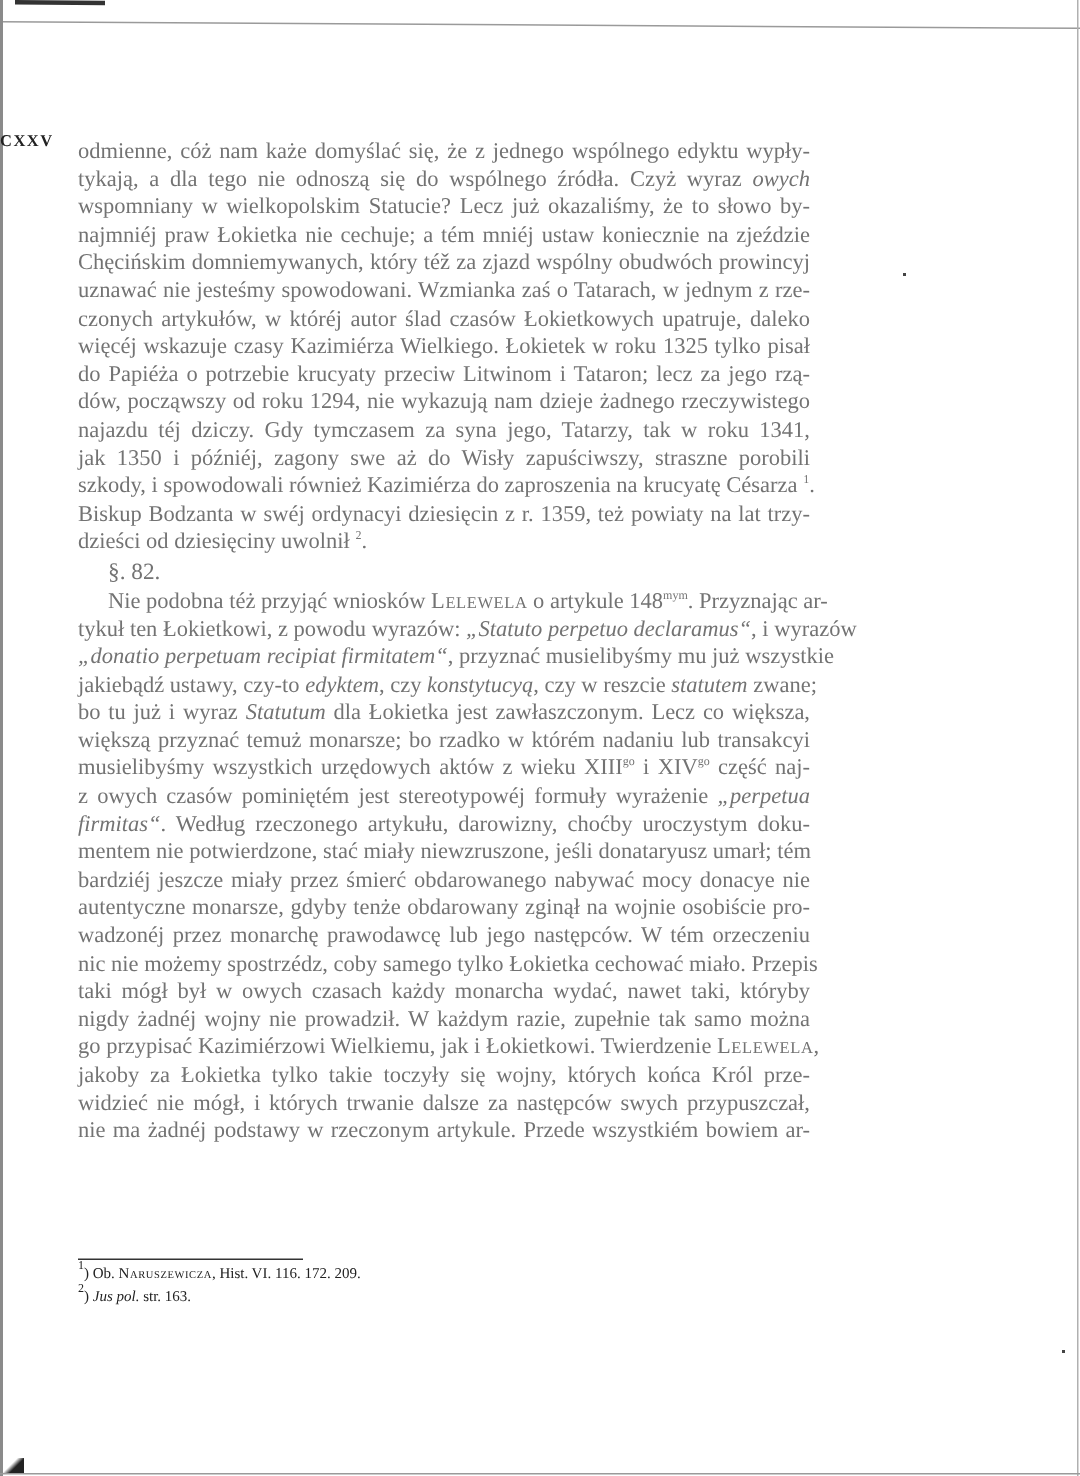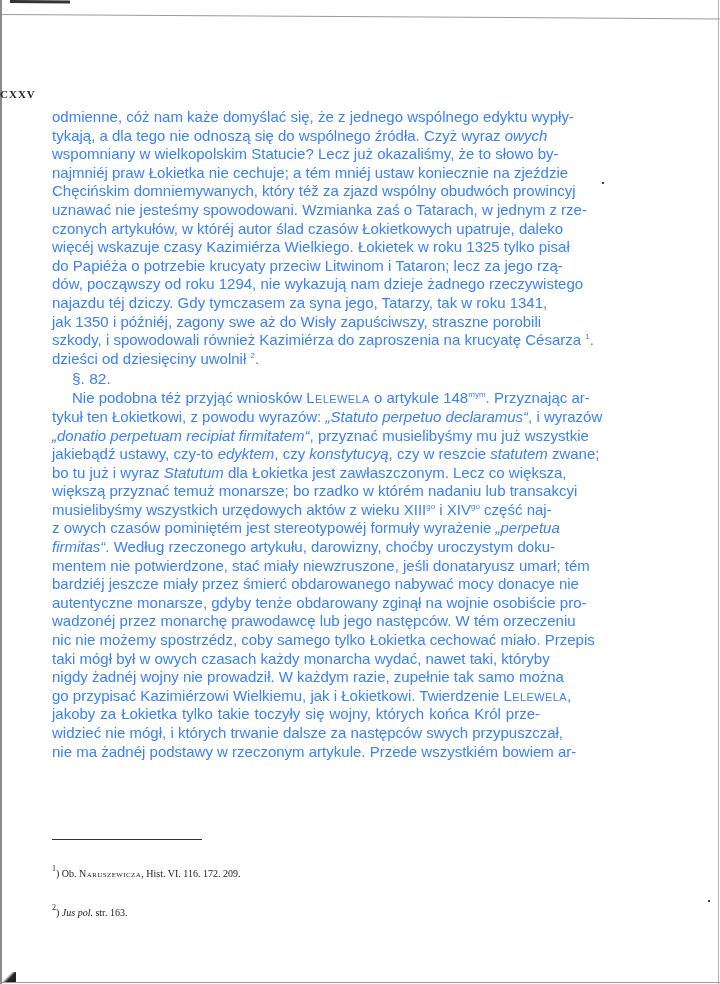--- a/index.html
+++ b/index.html
@@ -10,33 +10,33 @@
   .scan-edge-top::before { content: ""; position: absolute; left: 10px; top: 0; width: 60px; height: 3px; background: #333; }
   .scan-edge-left { position: absolute; left: 0; top: 0; width: 2px; height: 984px; background: #8a8a8a; }
   .scan-edge-right { position: absolute; right: 1px; top: 0; width: 1px; height: 984px; background: #b0b0b0; }
   .scan-edge-bottom { position: absolute; left: 0; bottom: 1px; width: 720px; height: 1px; background: #9a9a9a; }
   .scan-corner { position: absolute; left: 2px; bottom: 2px; width: 14px; height: 10px;
          background: linear-gradient(135deg, transparent 40%, #222 60%); }
 
   .page-header { position: absolute; top: 88px; left: 0; width: 100%; text-align: left;
          font-family: "Liberation Serif", serif; font-size: 11px; letter-spacing: 1px; font-weight: bold; color: #222; }
 
-  .body-text { position: absolute; left: 52px; top: 108px; width: 488px;
-         font-family: Liberation Sans, sans-serif; font-size: 15px; line-height: 18.6px; color: #3b82f6; }
+  .body-text { position: absolute; left: 52px; top: 92px; width: 488px;
+         font-family: Liberation Serif, serif; font-size: 15px; line-height: 18.6px; color: #737373; }
   .line { display: block; white-space: nowrap; text-align: justify; text-align-last: justify; height: 18.6px; }
   .line.last { text-align-last: left; }
   .line.indent { padding-left: 20px; }
   .section-heading { display: block; text-align: left; height: 21px; line-height: 22px; font-size: 15.5px; padding-left: 20px; }
   .sc { font-variant: small-caps; letter-spacing: 0.4px; }
   sup { font-size: 8px; vertical-align: 6px; line-height: 0; }
 
   .footnote-rule { position: absolute; left: 52px; top: 839px; width: 150px; height: 1px; background: #333; }
   .footnotes { position: absolute; left: 52px; top: 843px; width: 488px;
          font-family: "Liberation Serif", serif; font-size: 10px; line-height: 14.5px; color: #222; }
-  .footnotes .fn { display: block; white-space: nowrap; margin-top: 24px; }
+  .footnotes .fn { display: block; white-space: nowrap; }
   .speck { position: absolute; width: 2px; height: 2px; background: #444; }
 </style>
 </head>
 <body>
 
 <div class="scan-edge-top"></div>
 <div class="scan-edge-left"></div>
 <div class="scan-edge-right"></div>
 <div class="scan-edge-bottom"></div>
 <div class="scan-corner"></div>
@@ -51,20 +51,21 @@
       <span class="line">najmniéj praw Łokietka nie cechuje; a tém mniéj ustaw koniecznie na zjeździe</span>
       <span class="line">Chęcińskim domniemywanych, który též za zjazd wspólny obudwóch prowincyj</span>
       <span class="line">uznawać nie jesteśmy spowodowani. Wzmianka zaś o Tatarach, w jednym z rze-</span>
       <span class="line">czonych artykułów, w któréj autor ślad czasów Łokietkowych upatruje, daleko</span>
       <span class="line">więcéj wskazuje czasy Kazimiérza Wielkiego. Łokietek w roku 1325 tylko pisał</span>
       <span class="line">do Papiéża o potrzebie krucyaty przeciw Litwinom i Tataron; lecz za jego rzą-</span>
       <span class="line">dów, począwszy od roku 1294, nie wykazują nam dzieje żadnego rzeczywistego</span>
       <span class="line">najazdu téj dziczy. Gdy tymczasem za syna jego, Tatarzy, tak w roku 1341,</span>
       <span class="line">jak 1350 i późniéj, zagony swe aż do Wisły zapuściwszy, straszne porobili</span>
       <span class="line"><span>szkody, i spowodowali również Kazimiérza do zaproszenia na krucyatę Césarza </span><sup>1</sup><span>.</span></span>
+      <span class="line">Biskup Bodzanta w swéj ordynacyi dziesięcin z r. 1359, też powiaty na lat trzy-</span>
       <span class="line last"><span>dzieści od dziesięciny uwolnił </span><sup>2</sup><span>.</span></span>
     </div>
   <div class="section-heading">§. 82.</div>
   <div id="part2">
       <span class="line indent"><span>Nie podobna téż przyjąć wniosków </span><span class="sc">Lelewela</span><span> o artykule 148</span><sup>mym</sup><span>. Przyznając ar-</span></span>
       <span class="line"><span>tykuł ten Łokietkowi, z powodu wyrazów: </span><i>„Statuto perpetuo declaramus“</i><span>, i wyrazów</span></span>
       <span class="line"><i>„donatio perpetuam recipiat firmitatem“</i><span>, przyznać musielibyśmy mu już wszystkie</span></span>
       <span class="line"><span>jakiebądź ustawy, czy-to </span><i>edyktem</i><span>, czy </span><i>konstytucyą</i><span>, czy w reszcie </span><i>statutem</i><span> zwane;</span></span>
       <span class="line"><span>bo tu już i wyraz </span><i>Statutum</i><span> dla Łokietka jest zawłaszczonym. Lecz co większa,</span></span>
       <span class="line">większą przyznać temuż monarsze; bo rzadko w którém nadaniu lub transakcyi</span>

